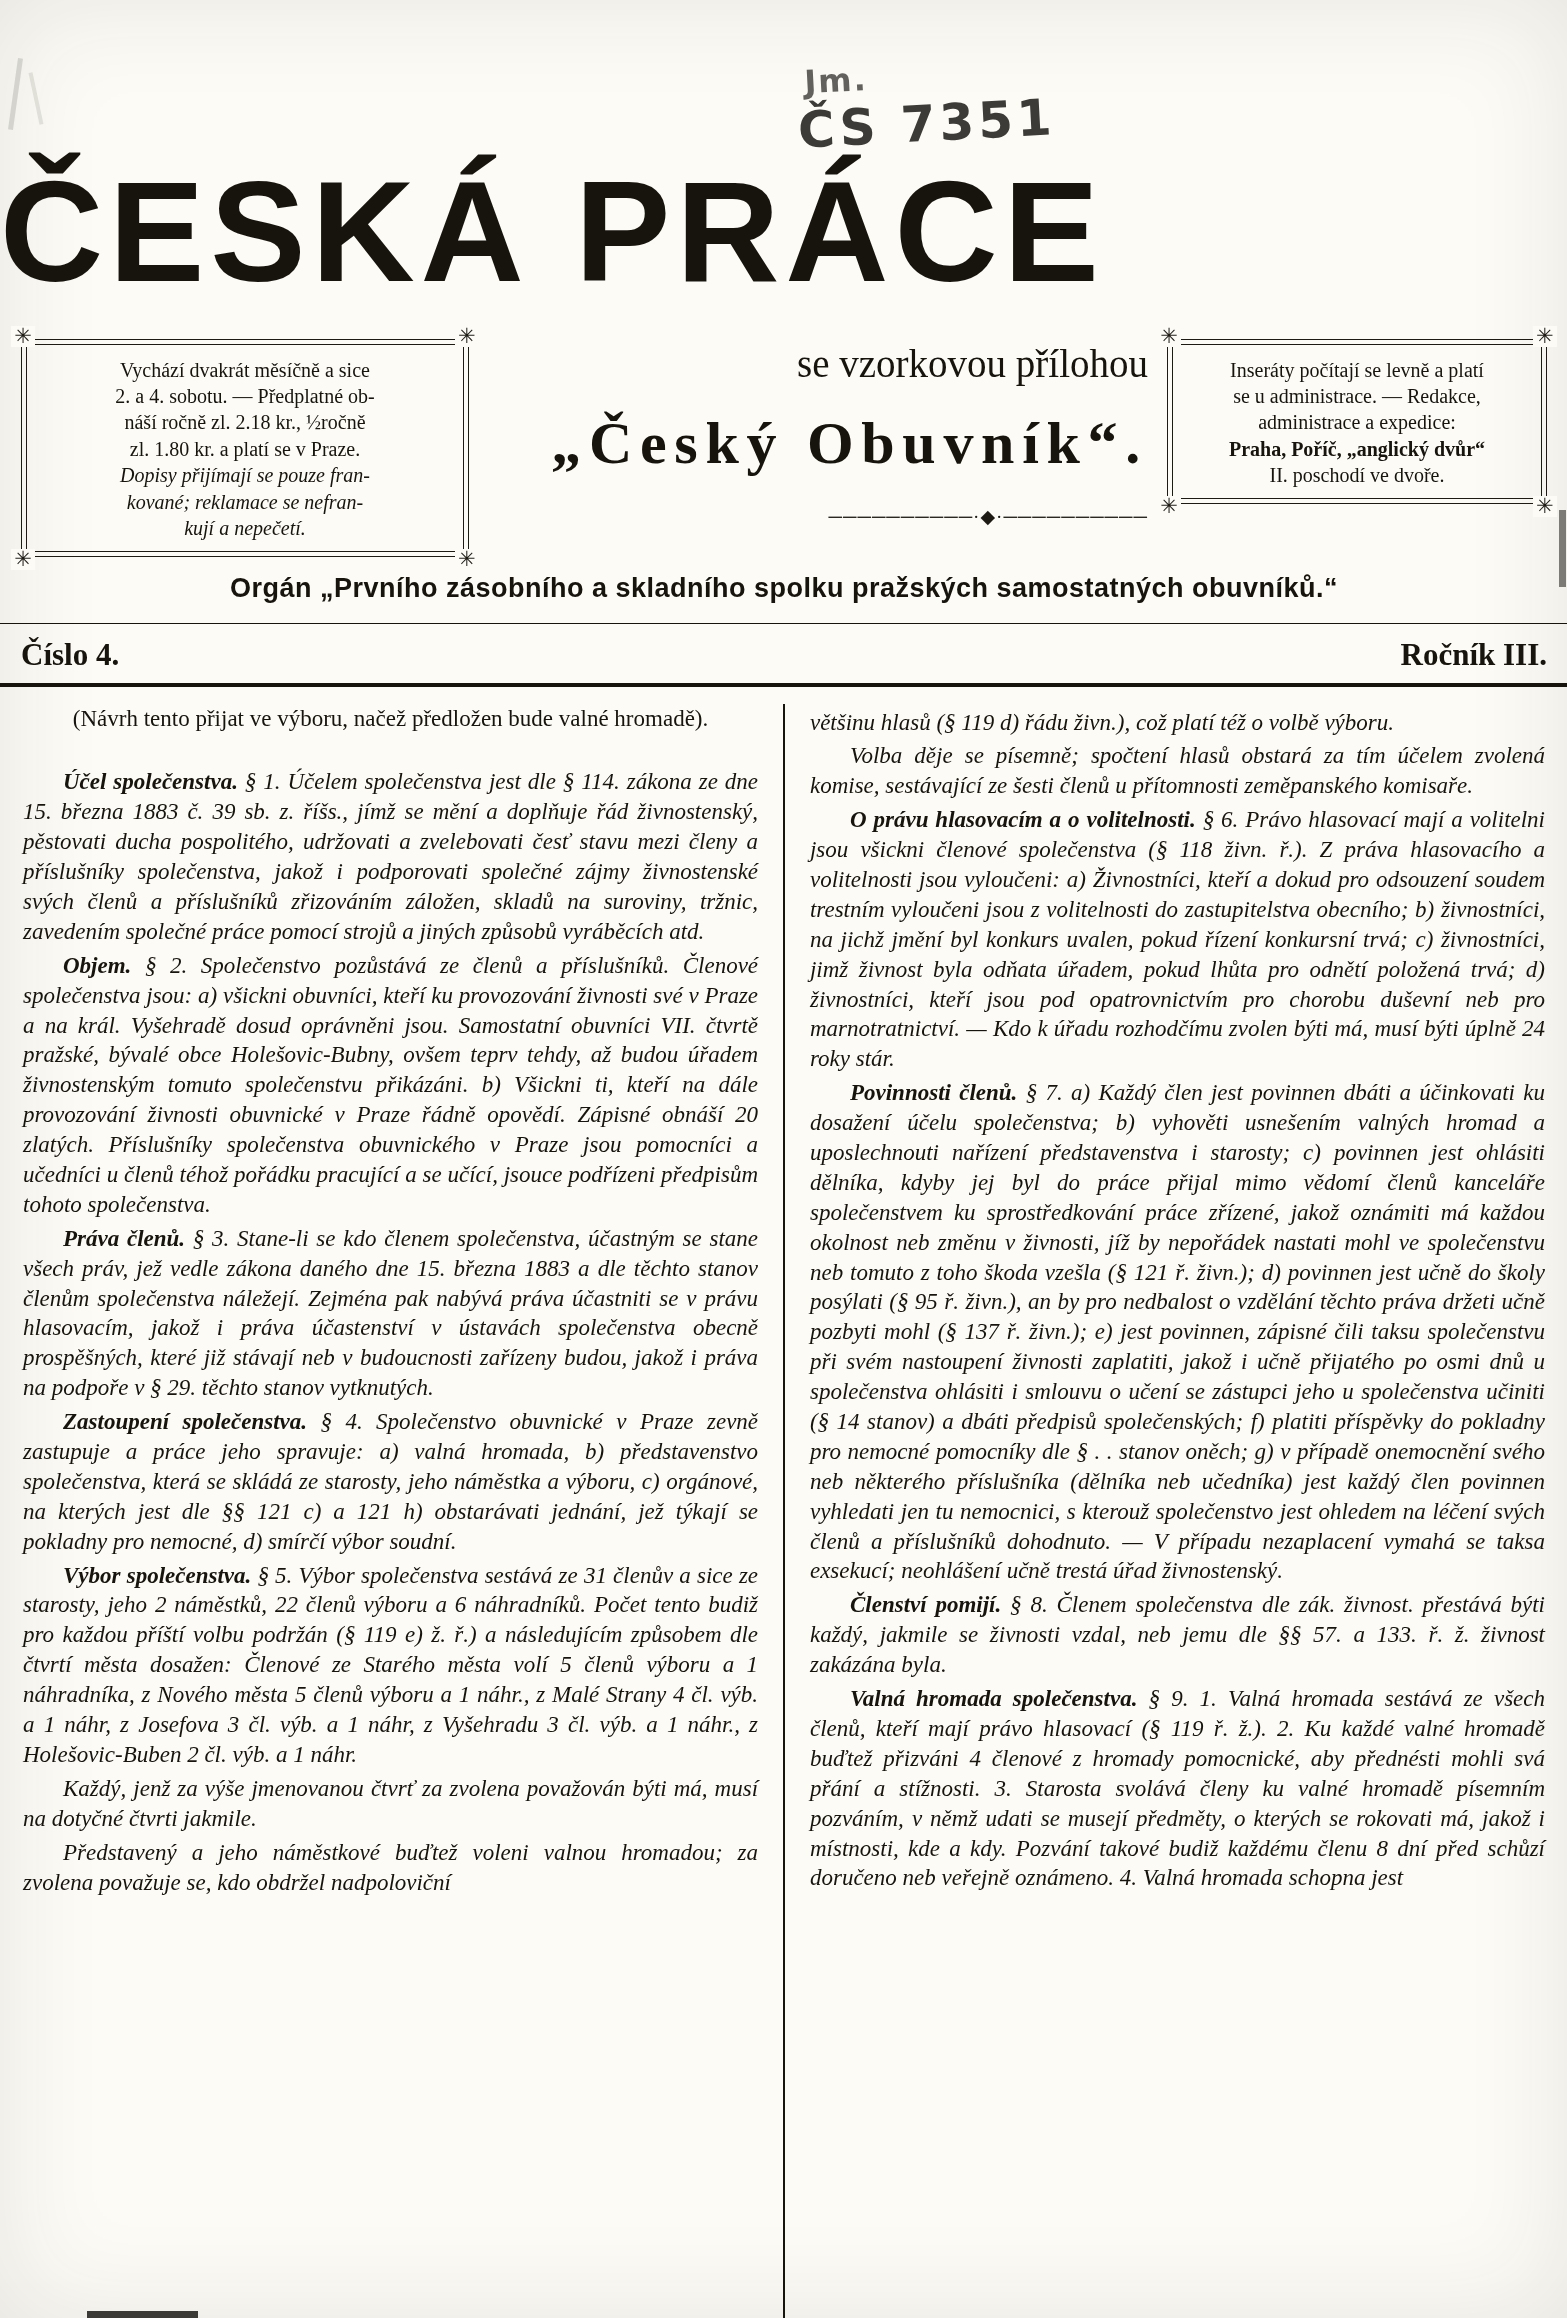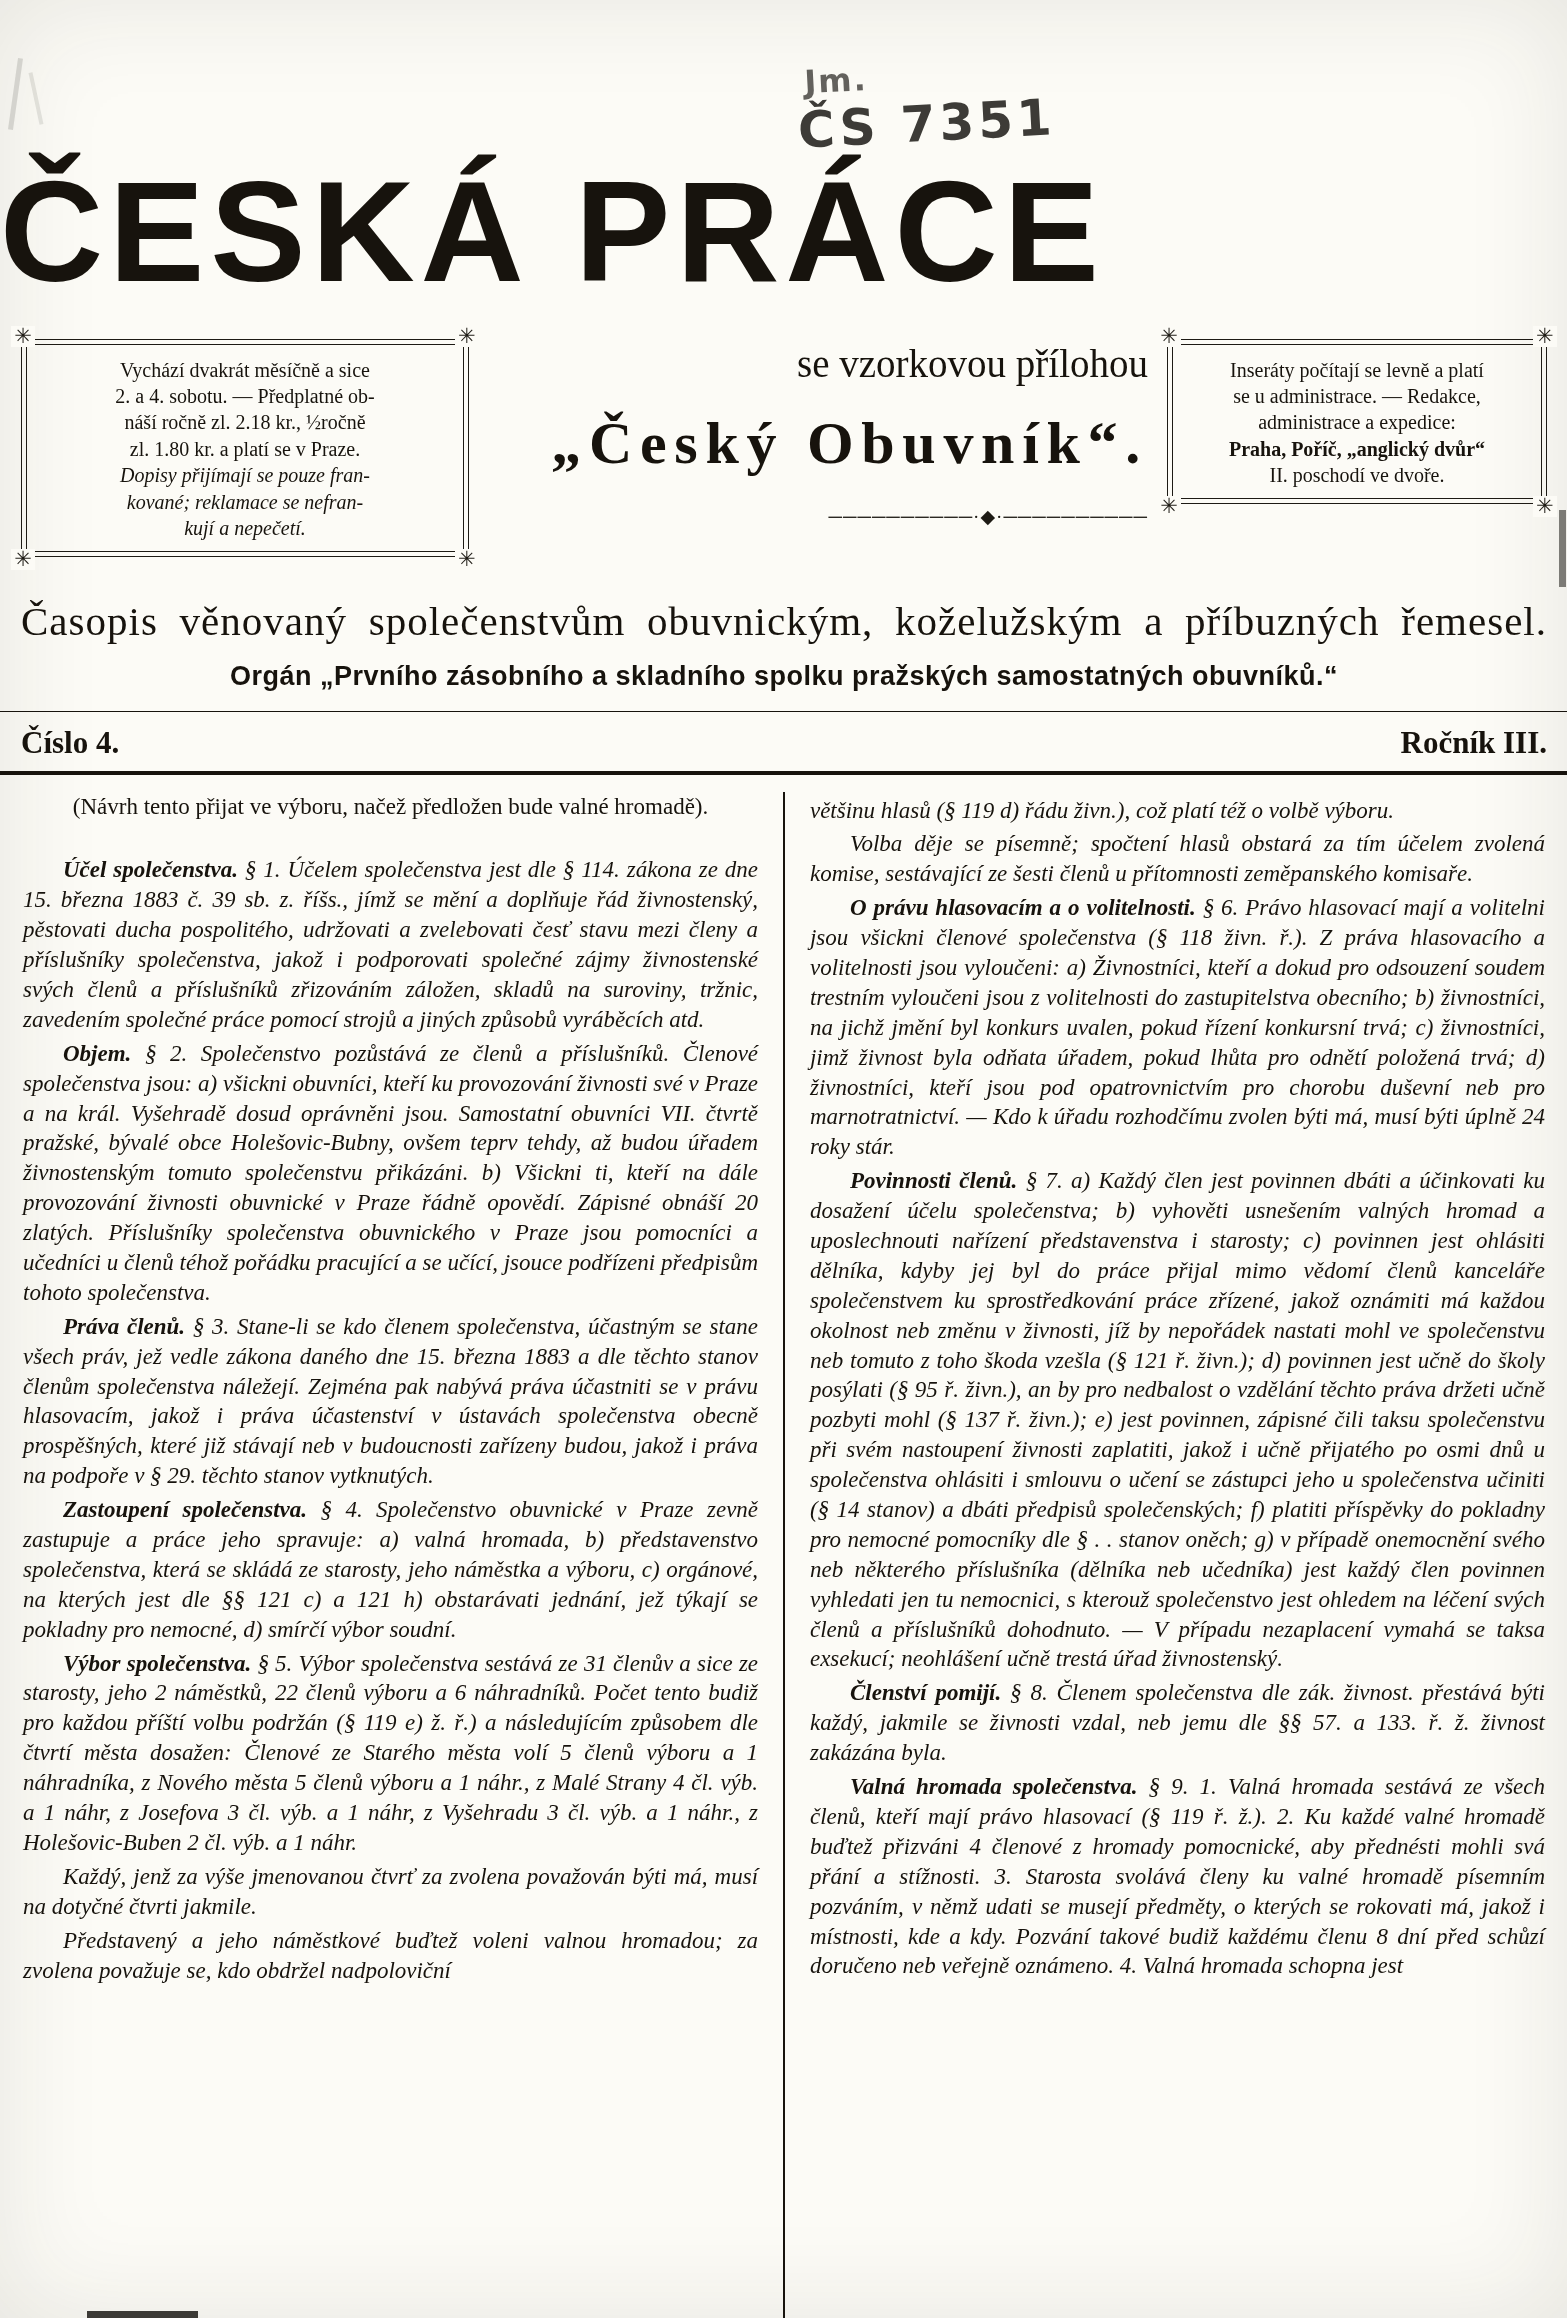--- a/index.html
+++ b/index.html
@@ -198,21 +198,20 @@
       <span class="corner br">✳</span>
       <span class="boxline">Inseráty počítají se levně a platí</span>
       <span class="boxline">se u administrace. — Redakce,</span>
       <span class="boxline">administrace a expedice:</span>
       <span class="boxline bd">Praha, Poříč, „anglický dvůr“</span>
       <span class="boxline">II. poschodí ve dvoře.</span>
     </div>
 
   </div>
 
-  <div class="tagline">Časopis věnovaný společenstvům obuvnickým, koželužským a příbuzných řemesel.</div>
   <div class="organ">Orgán „Prvního zásobního a skladního spolku pražských samostatných obuvníků.“</div>
 
   <hr class="rule rule-thin">
   <div class="dateline">
     <span class="dl-left">Číslo 4.</span>
     <span class="dl-right">Ročník III.</span>
   </div>
   <hr class="rule rule-heavy">
 
   <div class="bodygrid">

